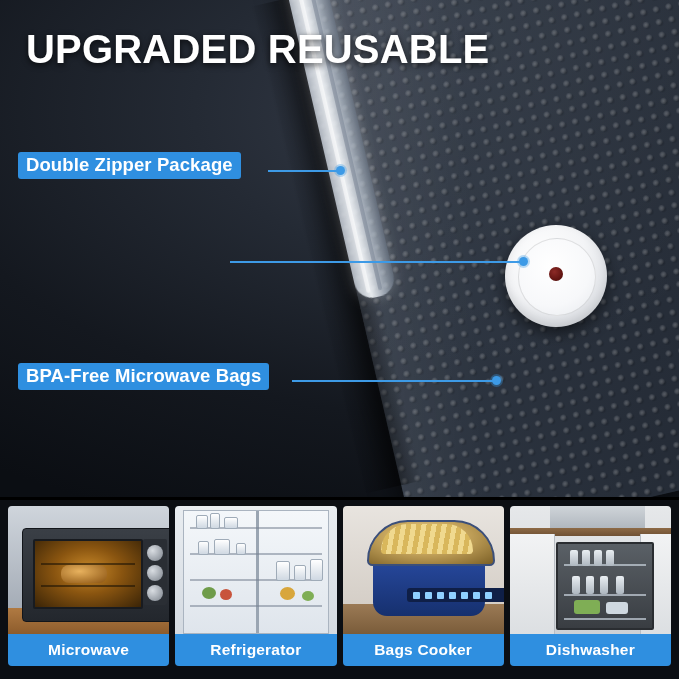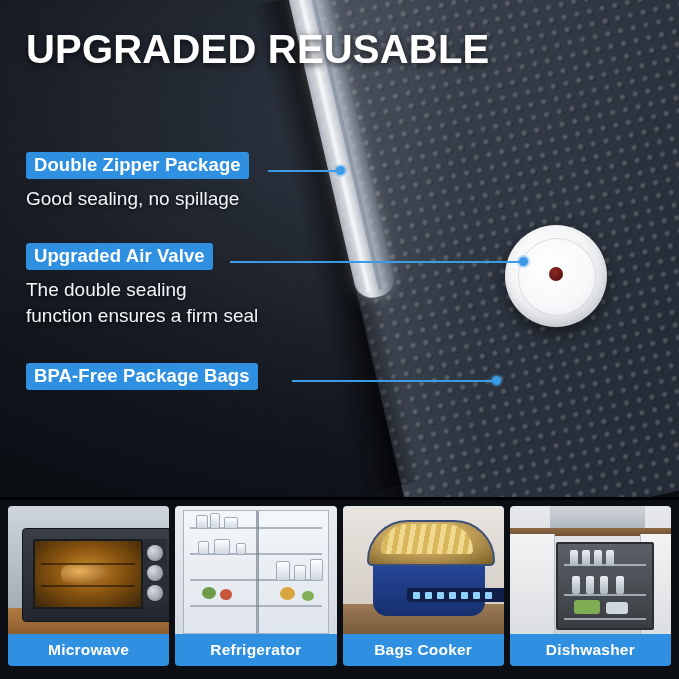--- a/index.html
+++ b/index.html
@@ -141,21 +141,21 @@
     line-height: 46px;
     font-weight: 700;
     letter-spacing: 0.2px;
     text-shadow: 0 2px 6px rgba(0,0,0,0.7);
   }
   .headline .line2 { display: block; }
 
   
   .feature {
     position: absolute;
-    left: 26px;
+    left: 18px;
     color: #ffffff;
   }
   .feature-title {
     display: inline-block;
     background: #2f8fe0;
     color: #ffffff;
     font-size: 18.5px;
     font-weight: 700;
     padding: 2px 8px 3px 8px;
     border-radius: 3px;
@@ -309,31 +309,25 @@
 
   <div class="leader" id="leader-0"></div>
   <div class="leader-dot" id="leader-dot-0"></div>
   <div class="leader" id="leader-1"></div>
   <div class="leader-dot" id="leader-dot-1"></div>
   <div class="leader" id="leader-2"></div>
   <div class="leader-dot" id="leader-dot-2"></div>
 
   <div class="feature" id="feature-0">
     <div class="feature-title">Double Zipper Package</div>
-    <div class="feature-body">Good sealing, no spillage</div>
   </div>
 
-  <div class="feature" id="feature-1">
-    <div class="feature-title">Upgraded Air Valve</div>
-    <div class="feature-body">The double sealing
-function ensures a firm seal</div>
-  </div>
 
   <div class="feature" id="feature-2">
-    <div class="feature-title">BPA-Free Package Bags</div>
+    <div class="feature-title">BPA-Free Microwave Bags</div>
   </div>
 
   <div class="sep-line"></div>
 
   <div class="thumbs">
 
     <div class="thumb">
       <div class="thumb-photo">
         <div class="oven-bg"></div>
         <div class="oven-counter"></div>

